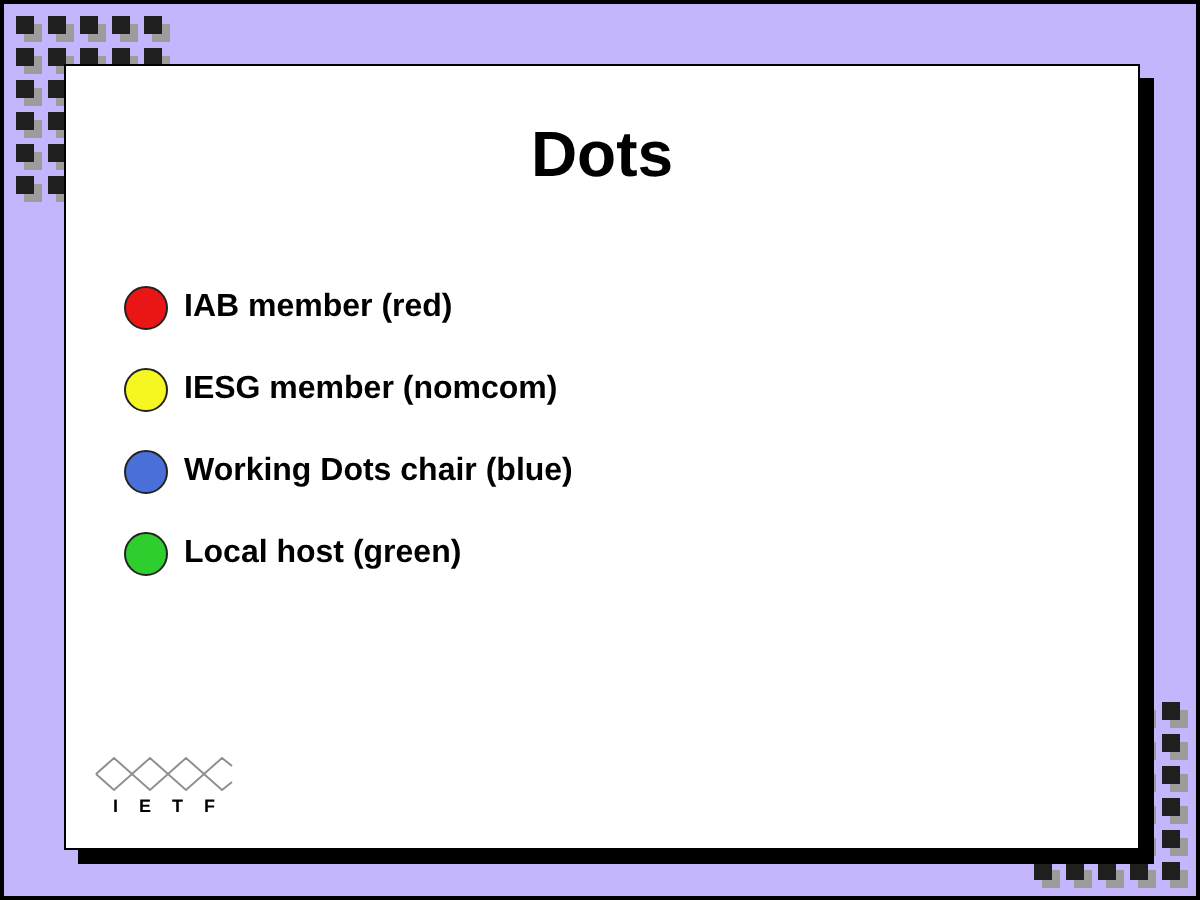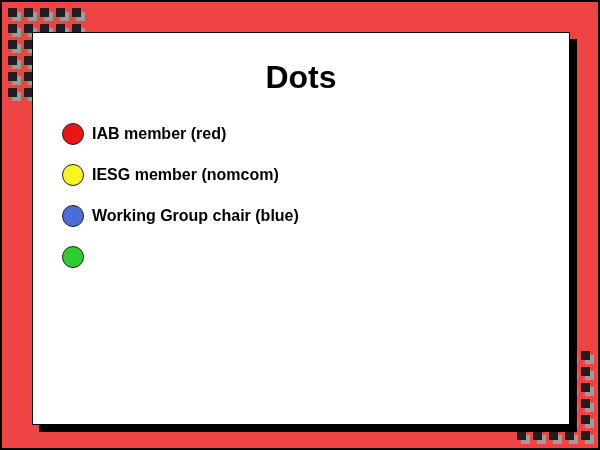--- a/index.html
+++ b/index.html
@@ -6,21 +6,21 @@
     margin: 0;
     padding: 0;
     background: #ffffff;
   }
   #stage {
     position: relative;
     width: 600px;
     height: 450px;
     box-sizing: border-box;
     border: 2px solid #000000;
-    background: #ef4444;
+    background: #c4b5fd;
     overflow: hidden;
     font-family: "Liberation Sans", sans-serif;
   }
   .pattern {
     position: absolute;
     inset: 0;
     pointer-events: none;
   }
   .psq {
     position: absolute;
@@ -42,21 +42,21 @@
   .title {
     margin-top: 26px;
     text-align: center;
     font-size: 32px;
     font-weight: bold;
     color: #000000;
   }
   .legend {
     position: absolute;
     left: 26px;
-    top: 80px;
+    top: 100px;
   }
   .legend-row {
     display: flex;
     align-items: center;
     height: 41px;
   }
   .dot-box {
     width: 28px;
     display: flex;
     align-items: center;
@@ -154,24 +154,32 @@
         <div class="legend-row">
           <span class="dot-box">
             <span class="dot" style="background: rgb(246, 246, 32); width: 22px; height: 22px;"></span>
           </span>
           <span class="label">IESG member (nomcom)</span>
         </div>
         <div class="legend-row">
           <span class="dot-box">
             <span class="dot" style="background: rgb(74, 111, 216); width: 22px; height: 22px;"></span>
           </span>
-          <span class="label">Working Group chair (blue)</span>
+          <span class="label">Working Dots chair (blue)</span>
         </div>
         <div class="legend-row">
           <span class="dot-box">
             <span class="dot" style="background: rgb(47, 206, 47); width: 22px; height: 22px;"></span>
           </span>
+          <span class="label">Local host (green)</span>
         </div>
       </div>
 
+    <div class="logo">
+      <svg class="logo-wave" viewBox="0 0 72 22" xmlns="http://www.w3.org/2000/svg">
+        <path d="M2 11 L11 3 L20 11 L29 3 L38 11 L47 3 L56 11 L65 3 L70 7" fill="none" stroke="#8f8f8f" stroke-width="1"></path>
+        <path d="M2 11 L11 19 L20 11 L29 19 L38 11 L47 19 L56 11 L65 19 L70 15" fill="none" stroke="#8f8f8f" stroke-width="1"></path>
+      </svg>
+      <div class="logo-letters">I E T F</div>
+    </div>
   </div>
 
 </div>
 
 </body></html>

